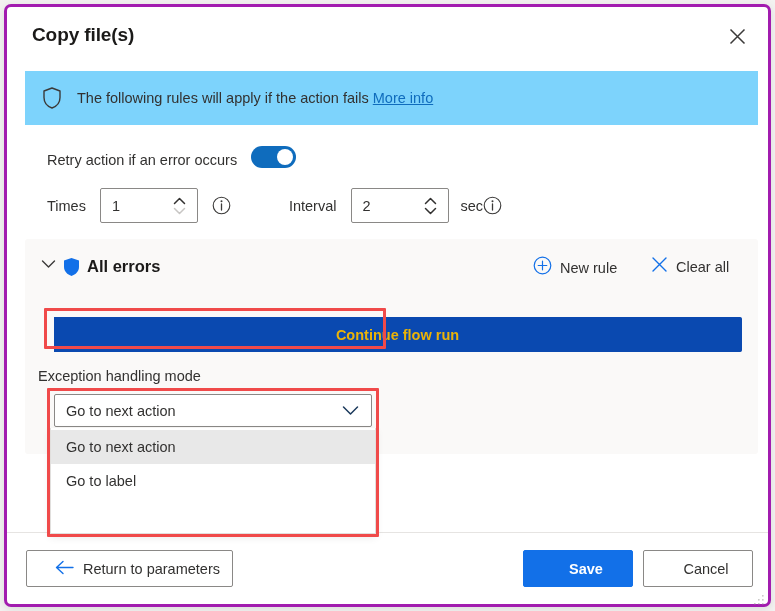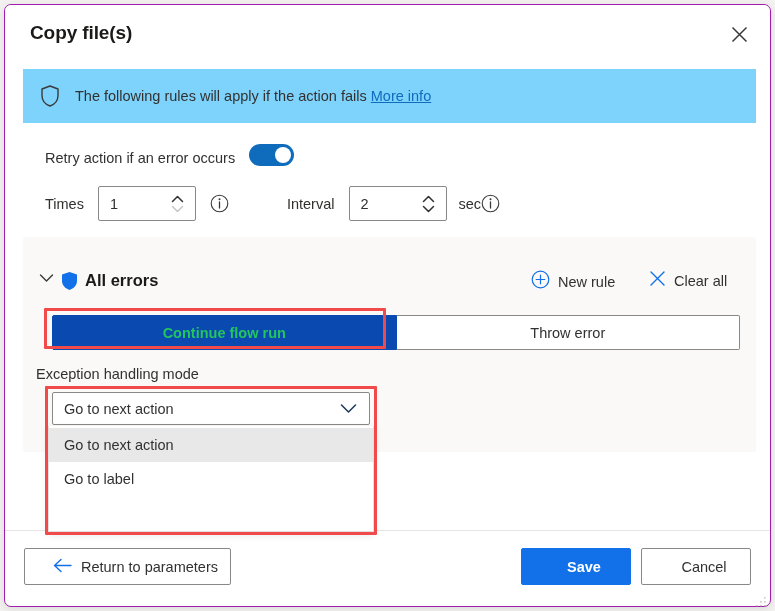--- a/index.html
+++ b/index.html
@@ -7,21 +7,21 @@
     width: 775px; height: 611px;
     background: #f3f2f1;
     font-family: "Liberation Sans", sans-serif;
     -webkit-font-smoothing: antialiased;
   }
   .dialog {
     position: absolute;
     left: 4px; top: 4px;
     width: 767px; height: 603px;
     background: #ffffff;
-    border: 1px solid #a21caf;
+    border: 3px solid #a21caf;
     border-radius: 7px;
     box-shadow: 0 2px 10px rgba(0,0,0,0.10);
     overflow: visible;
   }
 
   
   .titlebar {
     position: absolute; left: 0; top: 0;
     width: 100%; height: 58px;
     background: #ffffff;
@@ -104,21 +104,21 @@
   }
 
   
   .panel {
     position: absolute; left: 18px; top: 232px;
     width: 733px; height: 215px;
     background: #faf9f8;
     border-radius: 3px;
   }
   .panel-header {
-    position: absolute; left: 0; top: 16px;
+    position: absolute; left: 0; top: 0;
     width: 100%; height: 58px;
   }
   .panel-collapse {
     position: absolute; left: 16px; top: 20px;
     cursor: pointer; line-height: 0;
   }
   .panel-shield { position: absolute; left: 38px; top: 18px; line-height: 0; }
   .panel-title {
     position: absolute; left: 62px; top: 18px;
     font-size: 16.5px; font-weight: bold; color: #1b1a19;
@@ -140,21 +140,21 @@
     display: flex;
   }
   .tab {
     flex: 1; height: 100%;
     display: flex; align-items: center; justify-content: center;
     font-size: 14.5px; cursor: pointer;
     border: 1px solid #8a8886;
     background: #ffffff; color: #323130;
   }
   .tab.active {
-    background: #0a49b0; color: #22c55e; font-weight: bold;
+    background: #0a49b0; color: #eab308; font-weight: bold;
     border-color: #0a49b0;
   }
   .tab:first-child { border-radius: 2px 0 0 2px; }
   .tab:last-child { border-radius: 0 2px 2px 0; border-left: none; }
 
   
   .eh-label {
     position: absolute; left: 13px; top: 129px;
     font-size: 14.5px; color: #323130;
   }
@@ -343,21 +343,20 @@
           <svg width="17" height="17" viewBox="0 0 17 17" aria-hidden="true">
             <path d="M2 2 L15 15 M15 2 L2 15" stroke="#1270e8" stroke-width="1.4" fill="none" stroke-linecap="round"></path>
           </svg>
         </span>
         <span class="lbl">Clear all</span>
       </span>
     </div>
 
     <div class="tabs">
       <div class="tab active">Continue flow run</div>
-      <div class="tab">Throw error</div>
     </div>
 
     <div class="eh-label">Exception handling mode</div>
 
     <div class="select-box">
       <span class="sel-val">Go to next action</span>
       <span class="chev">
         <svg width="17" height="11" viewBox="0 0 17 11">
             <path d="M1.5 2 L8.5 9 L15.5 2" stroke="#1b3a5c" stroke-width="1.5" fill="none" stroke-linecap="round" stroke-linejoin="round"></path>
           </svg>

